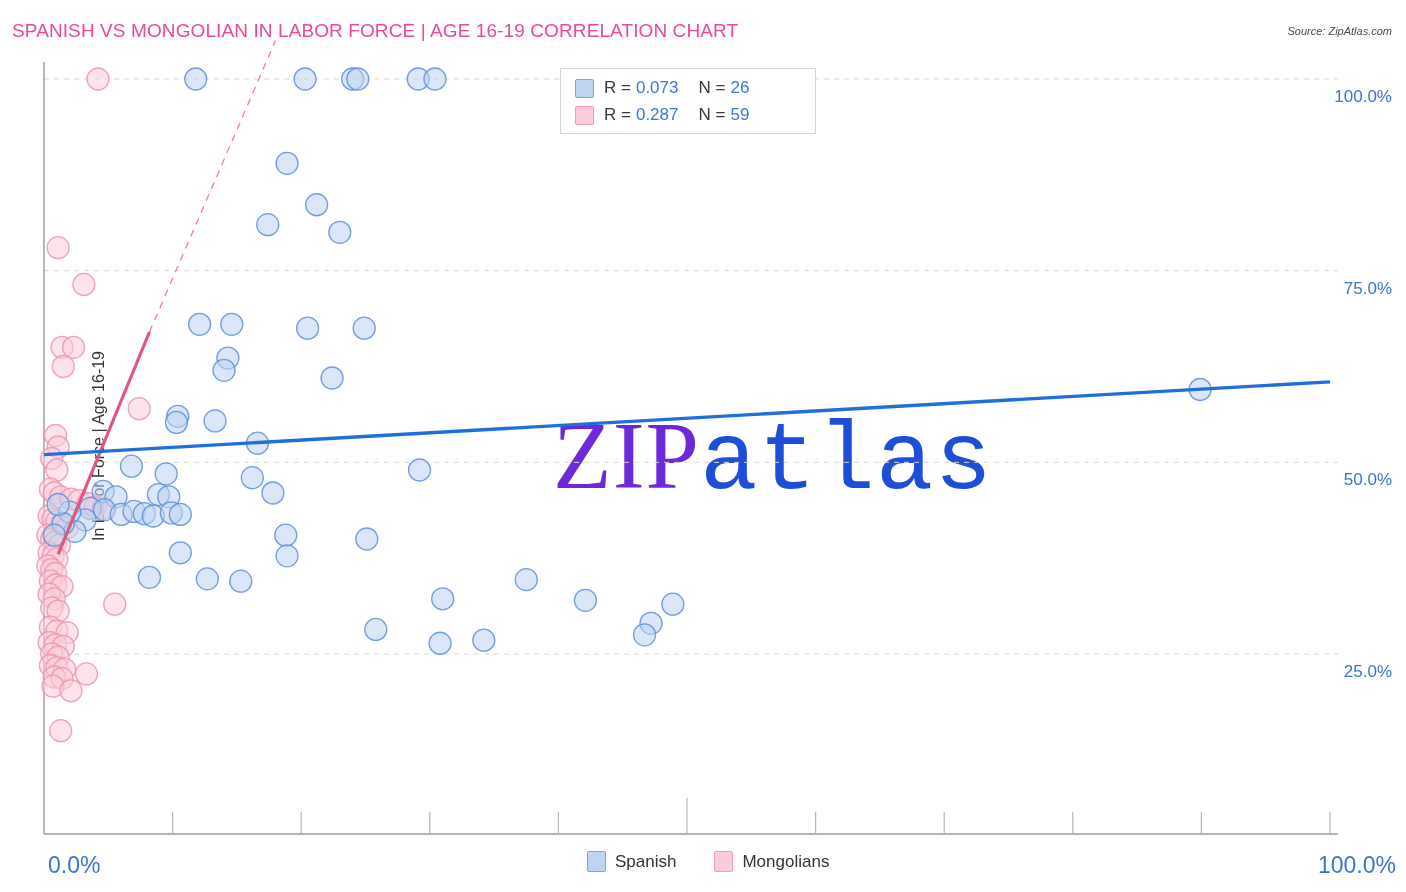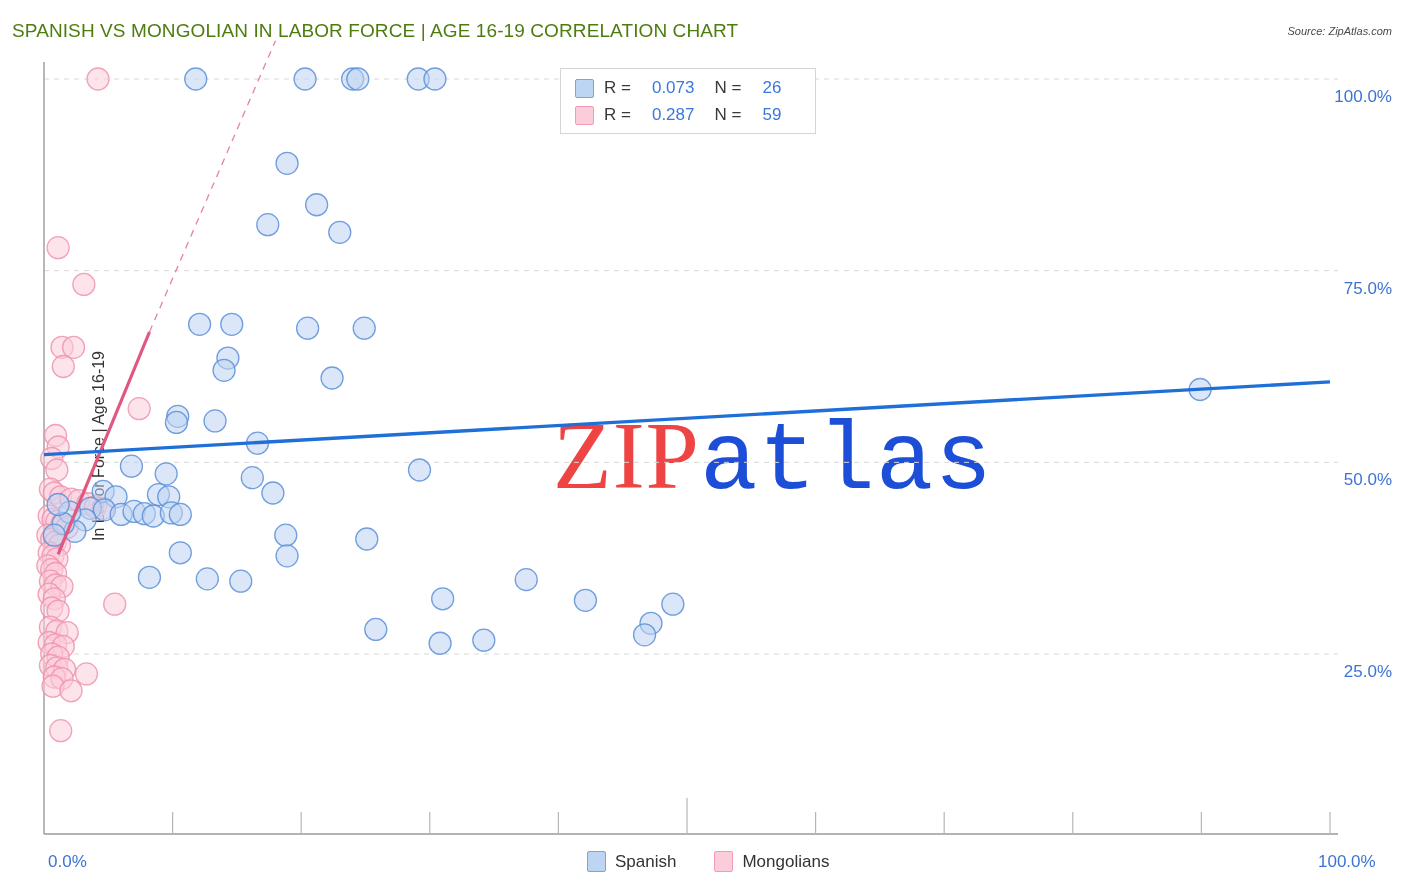--- a/index.html
+++ b/index.html
@@ -16,21 +16,21 @@
   }
   #chart-root {
     position: absolute;
     inset: 0;
   }
   .title {
     position: absolute;
     left: 12px;
     top: 20px;
     font-size: 19px;
-    color: #4d7c0f;
+    color: #ec4899;
     letter-spacing: 0.1px;
     white-space: nowrap;
   }
   .source {
     position: absolute;
     right: 14px;
     top: 25px;
     font-size: 11px;
     font-style: italic;
     color: #4a4a4a;
@@ -58,34 +58,34 @@
     position: absolute;
     left: 553px;
     top: 400px;
     font-size: 96px;
     font-family: "Liberation Serif", serif;
     letter-spacing: 1px;
     pointer-events: none;
     user-select: none;
     white-space: nowrap;
   }
-  .watermark .zip { color: #ef4444; }
+  .watermark .zip { color: #6d28d9; }
   .watermark .atlas { color: #1d4ed8; font-family: Liberation Mono, monospace; }
 
   .ytick {
     position: absolute;
     right: 14px;
     font-size: 17px;
     color: #3d73d4;
     white-space: nowrap;
     text-align: right;
   }
   .xtick {
     position: absolute;
-    font-size: 17px;
+    font-size: 23px;
     color: #3d73d4;
     white-space: nowrap;
   }
   .legend-box {
     position: absolute;
     left: 560px;
     top: 68px;
     width: 256px;
     height: 66px;
     background: #ffffff;
@@ -105,21 +105,21 @@
   .swatch {
     width: 19px;
     height: 19px;
     border-radius: 2px;
     box-sizing: border-box;
     margin-right: 10px;
   }
   .swatch.blue { background: #bdd4f2; border: 1px solid #7aa5dd; }
   .swatch.pink { background: #fbcdda; border: 1px solid #f09cb4; }
   .lg-label { font-size: 17px; color: #3a3a3a; }
-  .lg-val { font-size: 17px; color: #3b78dd; margin-left: 21px; }
+  .lg-val { font-size: 17px; color: #3b78dd; margin-left: 5px; }
   .lg-gap { display: inline-block; width: 20px; }
 
   .bottom-legend {
     position: absolute;
     left: 580px;
     top: 851px;
     display: flex;
     align-items: flex-end;
     white-space: nowrap;
     padding-left: 7px;

